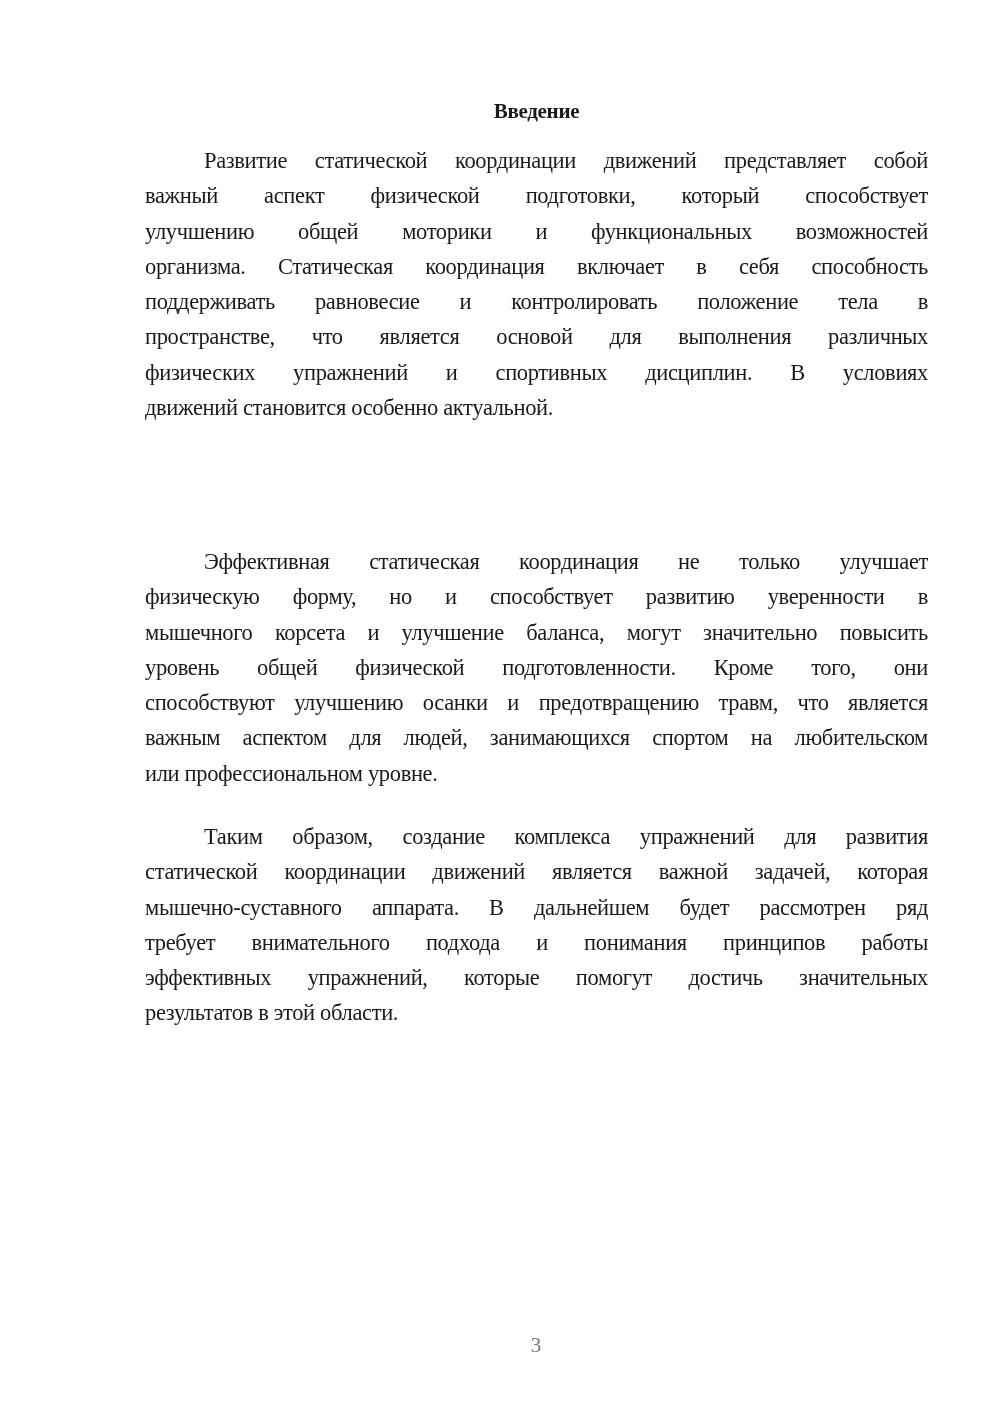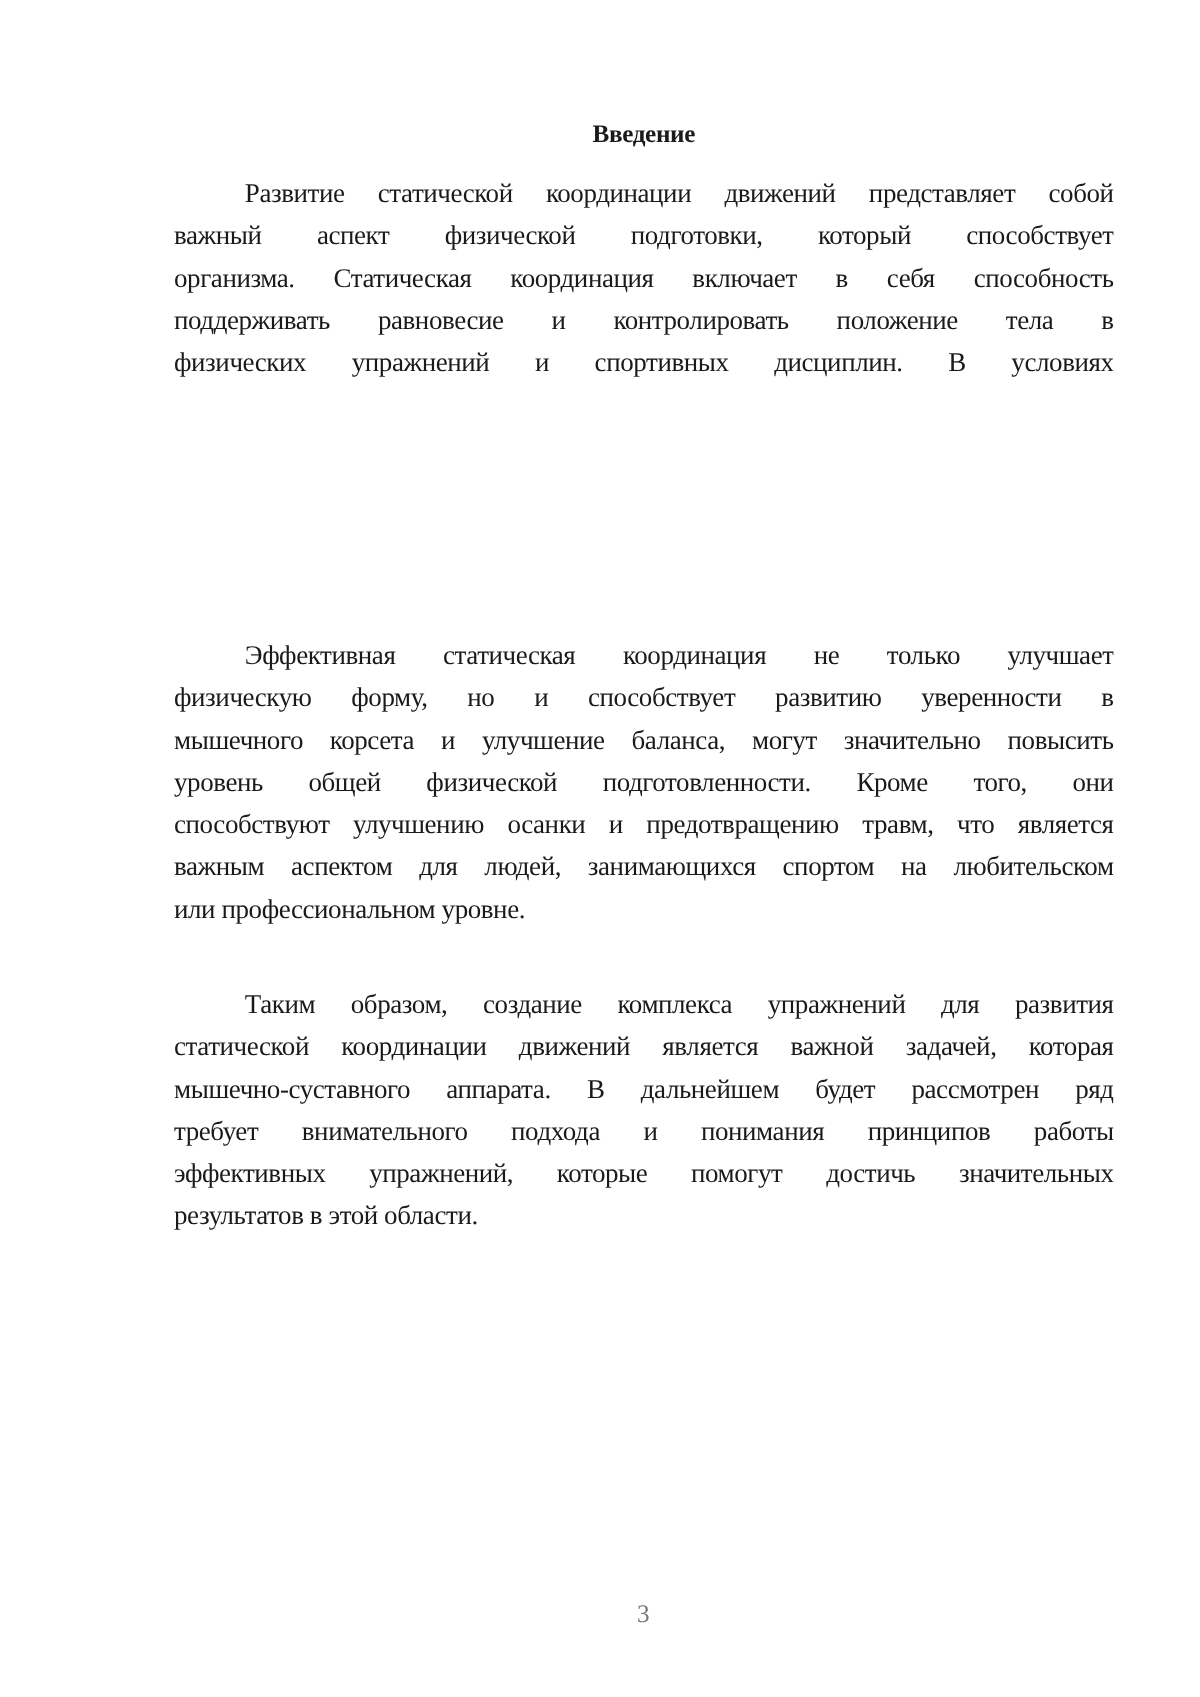--- a/index.html
+++ b/index.html
@@ -54,21 +54,21 @@
     }
     .line.first {
       padding-left: 59px;
       font-family: Liberation Serif, serif;
     }
     .line.last {
       text-align: left;
       text-align-last: left;
     }
     .p1 { top: 143px; }
-    .p2 { top: 528px; }
+    .p2 { top: 544px; }
     .p3 { top: 819px; }
     .page-number {
       position: absolute;
       top: 1333px;
       left: 0;
       width: 1072px;
       text-align: center;
       font-size: 21px;
       color: #777777;
     }
@@ -77,23 +77,26 @@
 <body>
 
 <div class="page">
 
   <div class="heading">Введение</div>
 
   <div class="body-text p1">
     <p class="para">
       <span class="line first">Развитие статической координации движений представляет собой</span>
       <span class="line">важный аспект физической подготовки, который способствует</span>
+      <span class="line">улучшению общей моторики и функциональных возможностей</span>
       <span class="line">организма. Статическая координация включает в себя способность</span>
       <span class="line">поддерживать равновесие и контролировать положение тела в</span>
+      <span class="line">пространстве, что является основой для выполнения различных</span>
       <span class="line">физических упражнений и спортивных дисциплин. В условиях</span>
+      <span class="line last">движений становится особенно актуальной.</span>
     </p>
   </div>
 
   <div class="body-text p2">
     <p class="para">
       <span class="line first">Эффективная статическая координация не только улучшает</span>
       <span class="line">физическую форму, но и способствует развитию уверенности в</span>
       <span class="line">мышечного корсета и улучшение баланса, могут значительно повысить</span>
       <span class="line">уровень общей физической подготовленности. Кроме того, они</span>
       <span class="line">способствуют улучшению осанки и предотвращению травм, что является</span>

